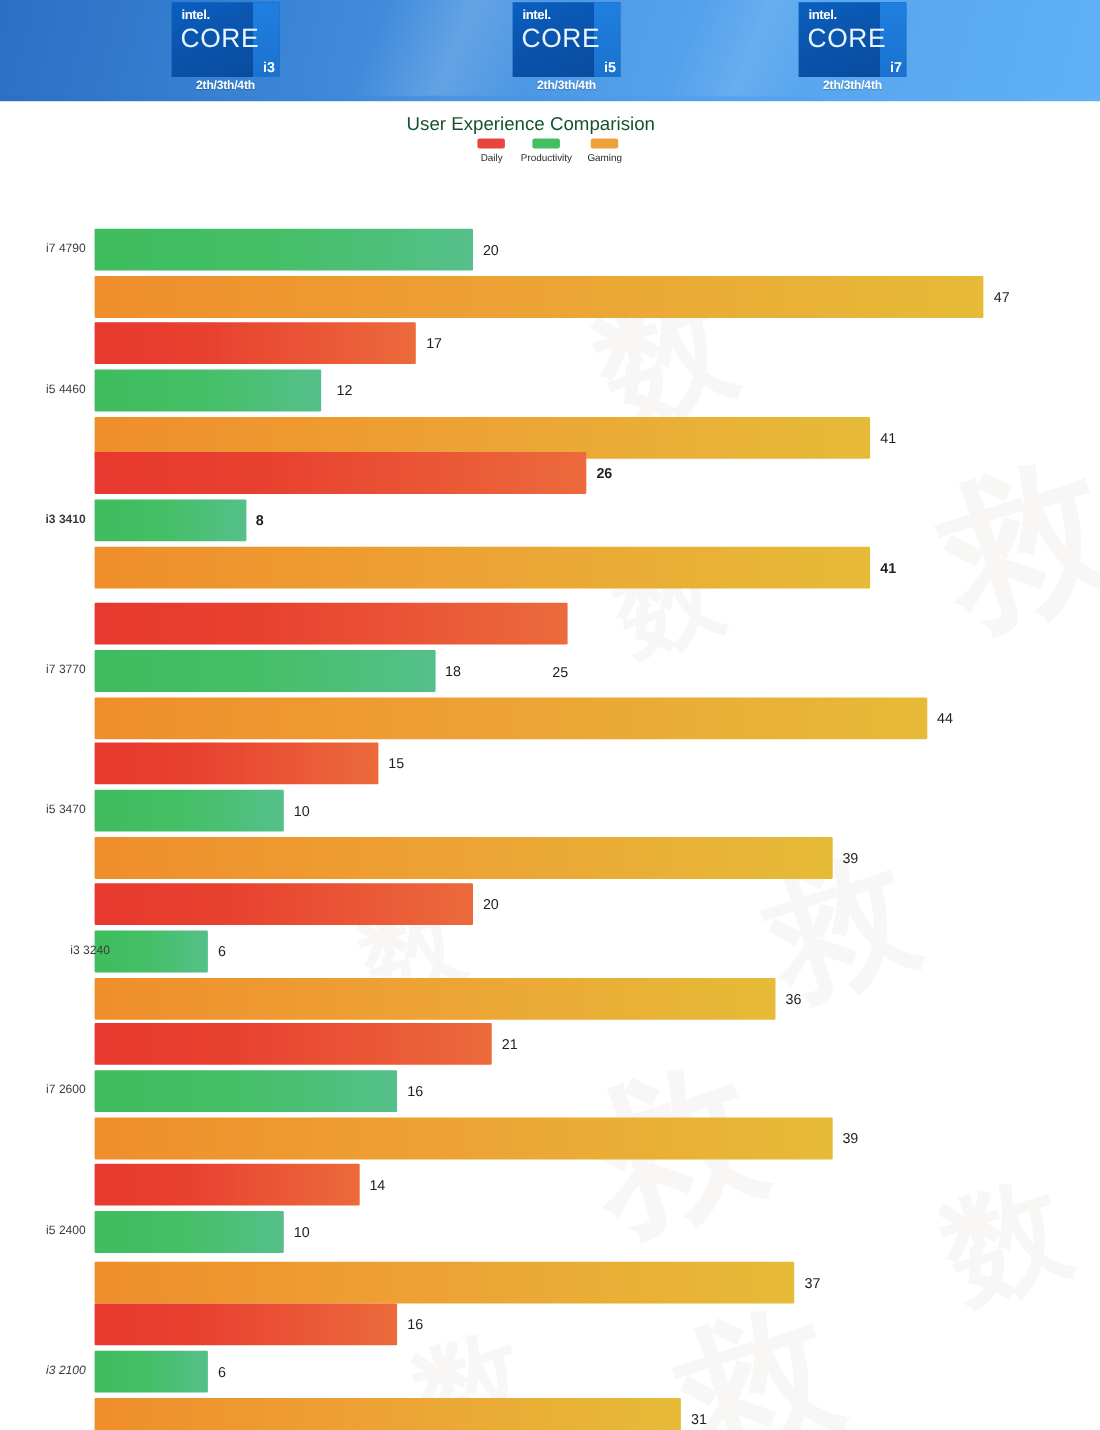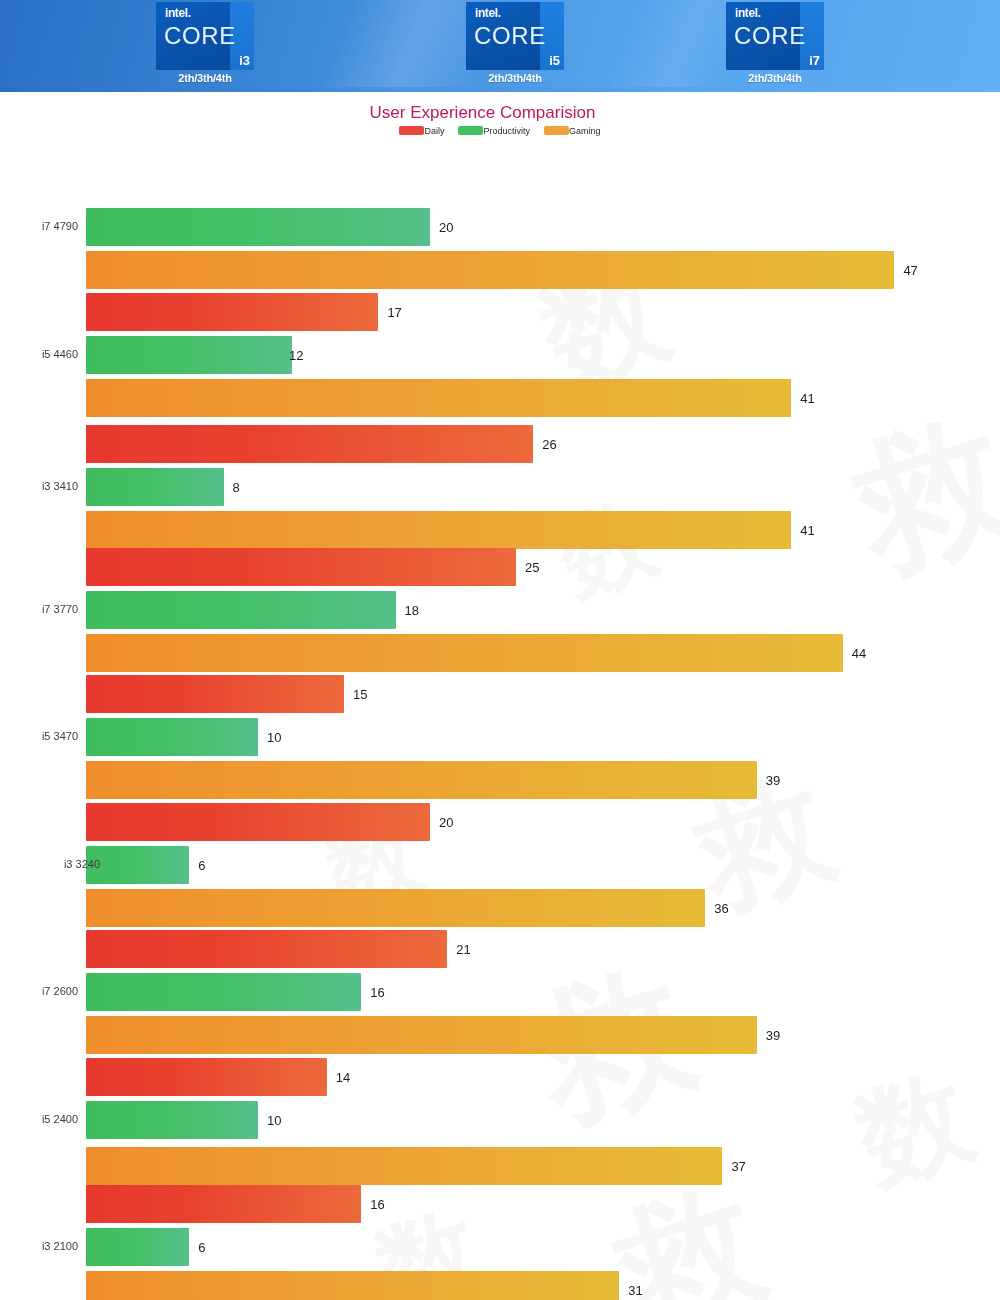--- a/index.html
+++ b/index.html
@@ -61,27 +61,27 @@
   .badge-gen {
     margin-top: 2px; text-align: center;
     font-size: 11px; font-weight: 700; color: #ffffff;
     letter-spacing: -0.2px;
     text-shadow: 0 1px 1px rgba(0,0,0,.25);
   }
 
   
   .chart-title {
     position: absolute; left: 0; top: 103px; width: 965px;
-    text-align: center; font-size: 17px; color: #be185d; font-weight: 400;
+    text-align: center; font-size: 17px; color: #14532d; font-weight: 400;
   }
   .legend {
     position: absolute; left: 0; top: 126px; width: 1000px;
     display: flex; justify-content: center; align-items: flex-start; gap: 14px;
   }
-  .legend-item { display: flex; }
+  .legend-item { display: flex; flex-direction: column; align-items: center; }
   .legend-swatch {
     width: 25px; height: 9px; border-radius: 2px; margin-bottom: 3px;
   }
   .legend-label { font-size: 9px; color: #2a2a2a; white-space: nowrap; }
 
   
   .plot { position: absolute; left: 0; top: 155px; width: 1000px; height: 1145px; }
 
   .watermark {
     position: absolute; inset: 0; overflow: hidden; pointer-events: none;
@@ -191,47 +191,47 @@
           </div>
           <div class="cat-label" style="top: 55px;">i7 4790</div>
         </div>
         <div class="group" style="top: 137.5px; height: 124px;">
           <div class="bar-row" style="top: 0px; width: 352.4px;">
             <div class="bar daily" style="width: 292.4px;"></div>
             <div class="bar-value" style="left: 301.4px;">17</div>
           </div>
           <div class="bar-row" style="top: 43px; width: 266.4px;">
             <div class="bar prod" style="width: 206.4px;"></div>
-            <div class="bar-value" style="left: 203px;">12</div>
+            <div class="bar-value" style="left: 220px;">12</div>
           </div>
           <div class="bar-row" style="top: 86px; width: 765.2px;">
             <div class="bar gaming" style="width: 705.2px;"></div>
             <div class="bar-value" style="left: 714.2px;">41</div>
           </div>
           <div class="cat-label" style="top: 55px;">i5 4460</div>
         </div>
-        <div class="group" style="top: 270px; height: 124px;">
+        <div class="group" style="top: 256px; height: 124px; font-weight: bold;">
           <div class="bar-row" style="top: 0px; width: 507.2px;">
             <div class="bar daily" style="width: 447.2px;"></div>
             <div class="bar-value" style="left: 456.2px;">26</div>
           </div>
           <div class="bar-row" style="top: 43px; width: 197.6px;">
             <div class="bar prod" style="width: 137.6px;"></div>
             <div class="bar-value" style="left: 146.6px;">8</div>
           </div>
           <div class="bar-row" style="top: 86px; width: 765.2px;">
             <div class="bar gaming" style="width: 705.2px;"></div>
             <div class="bar-value" style="left: 714.2px;">41</div>
           </div>
           <div class="cat-label" style="top: 55px;">i3 3410</div>
         </div>
         <div class="group" style="top: 392.5px; height: 124px;">
           <div class="bar-row" style="top: 0px; width: 490px;">
             <div class="bar daily" style="width: 430px;"></div>
-            <div class="bar-value" style="left: 439px;">25</div>
+            <div class="bar-value" style="left: 416px; margin-top: 44px;">25</div>
           </div>
           <div class="bar-row" style="top: 43px; width: 369.6px;">
             <div class="bar prod" style="width: 309.6px;"></div>
             <div class="bar-value" style="left: 318.6px;">18</div>
           </div>
           <div class="bar-row" style="top: 86px; width: 816.8px;">
             <div class="bar gaming" style="width: 756.8px;"></div>
             <div class="bar-value" style="left: 765.8px;">44</div>
           </div>
           <div class="cat-label" style="top: 55px;">i7 3770</div>
@@ -302,18 +302,18 @@
             <div class="bar-value" style="left: 284.2px;">16</div>
           </div>
           <div class="bar-row" style="top: 43px; width: 163.2px;">
             <div class="bar prod" style="width: 103.2px;"></div>
             <div class="bar-value" style="left: 112.2px;">6</div>
           </div>
           <div class="bar-row" style="top: 86px; width: 593.2px;">
             <div class="bar gaming" style="width: 533.2px;"></div>
             <div class="bar-value" style="left: 542.2px;">31</div>
           </div>
-          <div class="cat-label" style="top: 55px;">i3 2100</div>
+          <div class="cat-label" style="top: 55px; font-style: italic;">i3 2100</div>
         </div>
       </div>
   </div>
 
 </div>
 
 </body></html>

